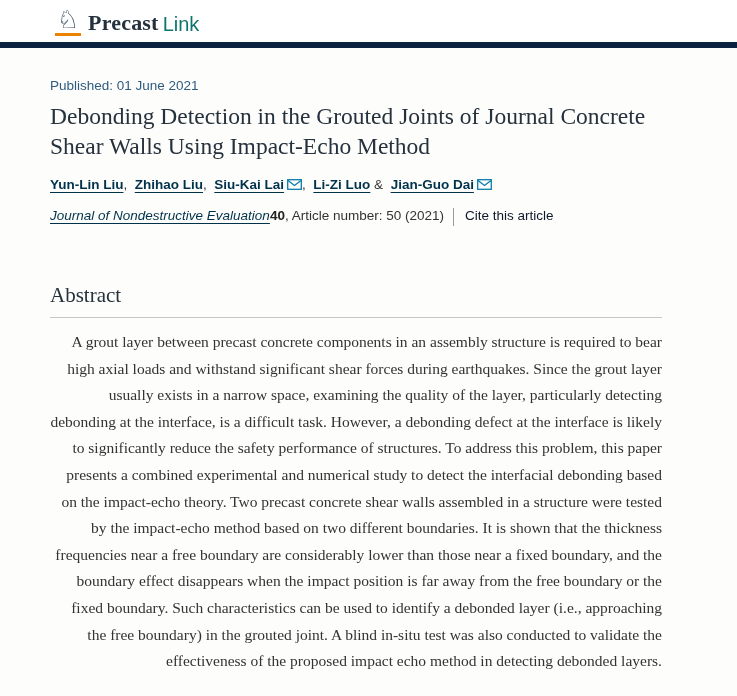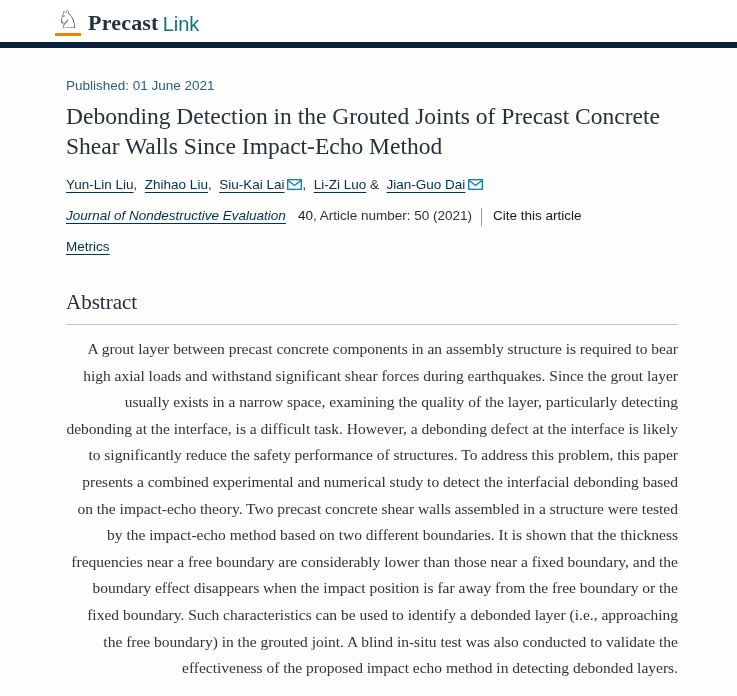--- a/index.html
+++ b/index.html
@@ -43,21 +43,21 @@
     color: #0f766e;
     margin-left: 4px;
   }
   .nav-bar {
     height: 6px;
     background: #0c2340;
     width: 100%;
   }
   
   .content {
-    padding: 30px 0 0 66px;
+    padding: 30px 0 0 50px;
     width: 680px;
   }
   .published {
     color: #2d5c7f;
     font-size: 13.5px;
   }
   .article-title {
     font-family: "Liberation Serif", "DejaVu Serif", serif;
     font-weight: 400;
     font-size: 23.5px;
@@ -70,20 +70,21 @@
     margin-top: 16px;
     font-size: 13.5px;
     color: #01324b;
   }
   .author-link {
     color: #01324b;
     text-decoration: underline;
     text-underline-offset: 3px;
     text-decoration-color: #5a7documentation;
     cursor: pointer;
+    font-weight: bold;
   }
   .sep { white-space: pre; color: #333; }
   .email-icon { 
     display: inline-block;
     vertical-align: -1px;
     margin-left: 3px;
     cursor: pointer;
   }
   .journal-line {
     margin-top: 15px;
@@ -92,37 +93,37 @@
     display: flex;
     align-items: flex-start;
   }
   .journal-link {
     color: #01324b;
     font-style: italic;
     text-decoration: underline;
     text-underline-offset: 3px;
     cursor: pointer;
   }
-  .journal-volume { font-weight: 400; margin-left: 12px; color: #222; }
+  .journal-volume { font-weight: 700; margin-left: 0; color: #222; }
   .pipe {
     display: inline-block;
     width: 0; height: 18px;
     border-left: 1px solid #9a9a9a;
     margin: 0 11px 0 9px;
   }
   .cite-link { color: #0f172a; cursor: pointer; }
   .metrics-row { margin-top: 13px; font-size: 13.5px; }
   .metrics-link {
     color: #01324b;
     text-decoration: underline;
     text-underline-offset: 3px;
     cursor: pointer;
   }
   
-  .abstract-section { margin-top: 36px; width: 612px; }
+  .abstract-section { margin-top: 57px; width: 612px; }
   .abstract-heading {
     font-family: "Liberation Serif", "DejaVu Serif", serif;
     font-weight: 400;
     font-size: 21px;
     color: #25313c;
   }
   .abstract-divider {
     border: none;
     border-top: 1.5px solid #c6c6c6;
     margin-top: 9px;
@@ -148,21 +149,21 @@
     <span class="brand">Precast</span>
     <span class="brand-suffix">Link</span>
   </div>
 </header>
 <div class="nav-bar"></div>
 
 <main class="content">
 
   <div class="published">Published: 01 June 2021</div>
 
-  <h1 class="article-title">Debonding Detection in the Grouted Joints of Precast Concrete Shear Walls Since Impact-Echo Method</h1>
+  <h1 class="article-title">Debonding Detection in the Grouted Joints of Journal Concrete Shear Walls Using Impact-Echo Method</h1>
 
   <div class="authors">
     <span><a class="author-link">Yun-Lin Liu</a><span class="sep">, </span></span>
     <span><a class="author-link">Zhihao Liu</a><span class="sep">, </span></span>
     <span><a class="author-link">Siu-Kai Lai</a><span class="email-icon"><svg width="15" height="11" viewBox="0 0 15 11">
             <rect x="0.7" y="0.7" width="13.6" height="9.6" fill="none" stroke="#0b7dab" stroke-width="1.3"></rect>
             <polyline points="1,1.4 7.5,6.4 14,1.4" fill="none" stroke="#0b7dab" stroke-width="1.3"></polyline>
           </svg></span><span class="sep">, </span></span>
     <span><a class="author-link">Li-Zi Luo</a><span class="sep"> &amp; </span></span>
     <span><a class="author-link">Jian-Guo Dai</a><span class="email-icon"><svg width="15" height="11" viewBox="0 0 15 11">
@@ -172,23 +173,20 @@
   </div>
 
   <div class="journal-line">
     <a class="journal-link">Journal of Nondestructive Evaluation</a>
     <span class="journal-volume">40</span>
     <span>, Article number: 50 (2021)</span>
     <span class="pipe"></span>
     <a class="cite-link">Cite this article</a>
   </div>
 
-  <div class="metrics-row">
-    <a class="metrics-link">Metrics</a>
-  </div>
 
   <section class="abstract-section">
     <h2 class="abstract-heading">Abstract</h2>
     <hr class="abstract-divider">
     <p class="abstract-text">A grout layer between precast concrete components in an assembly structure is required to bear high axial loads and withstand significant shear forces during earthquakes. Since the grout layer usually exists in a narrow space, examining the quality of the layer, particularly detecting debonding at the interface, is a difficult task. However, a debonding defect at the interface is likely to significantly reduce the safety performance of structures. To address this problem, this paper presents a combined experimental and numerical study to detect the interfacial debonding based on the impact-echo theory. Two precast concrete shear walls assembled in a structure were tested by the impact-echo method based on two different boundaries. It is shown that the thickness frequencies near a free boundary are considerably lower than those near a fixed boundary, and the boundary effect disappears when the impact position is far away from the free boundary or the fixed boundary. Such characteristics can be used to identify a debonded layer (i.e., approaching the free boundary) in the grouted joint. A blind in-situ test was also conducted to validate the effectiveness of the proposed impact echo method in detecting debonded layers.</p>
   </section>
 
 </main>
 
 </body></html>

